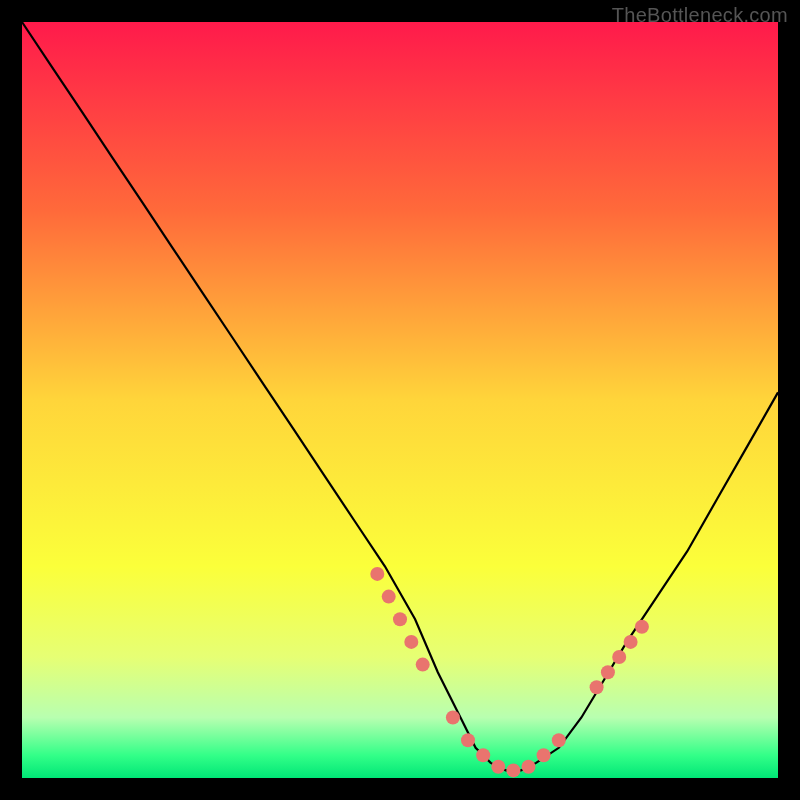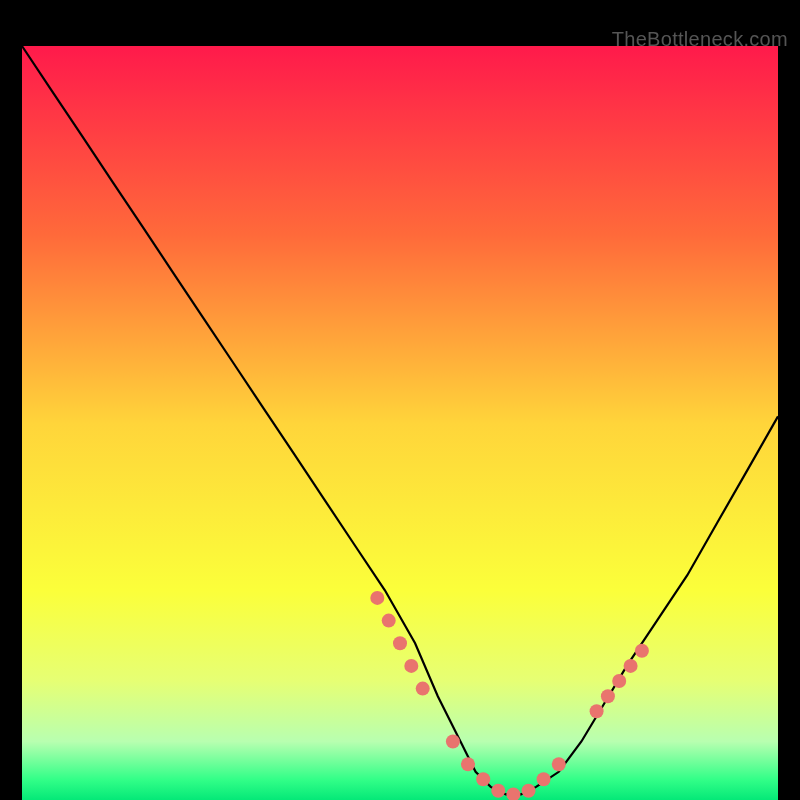--- a/index.html
+++ b/index.html
@@ -8,21 +8,20 @@
     width: 800px;
     height: 800px;
     overflow: hidden;
     background: #000;
     font-family: Arial, Helvetica, sans-serif;
   }
   #chart-root {
     width: 800px;
     height: 614px;
     position: relative;
-    margin-top: 24px;
   }
   svg { display: block; }
   .watermark {
     position: absolute;
     top: 4px;
     right: 12px;
     color: #555;
     font-size: 20px;
     font-weight: 500;
     letter-spacing: 0.3px;

